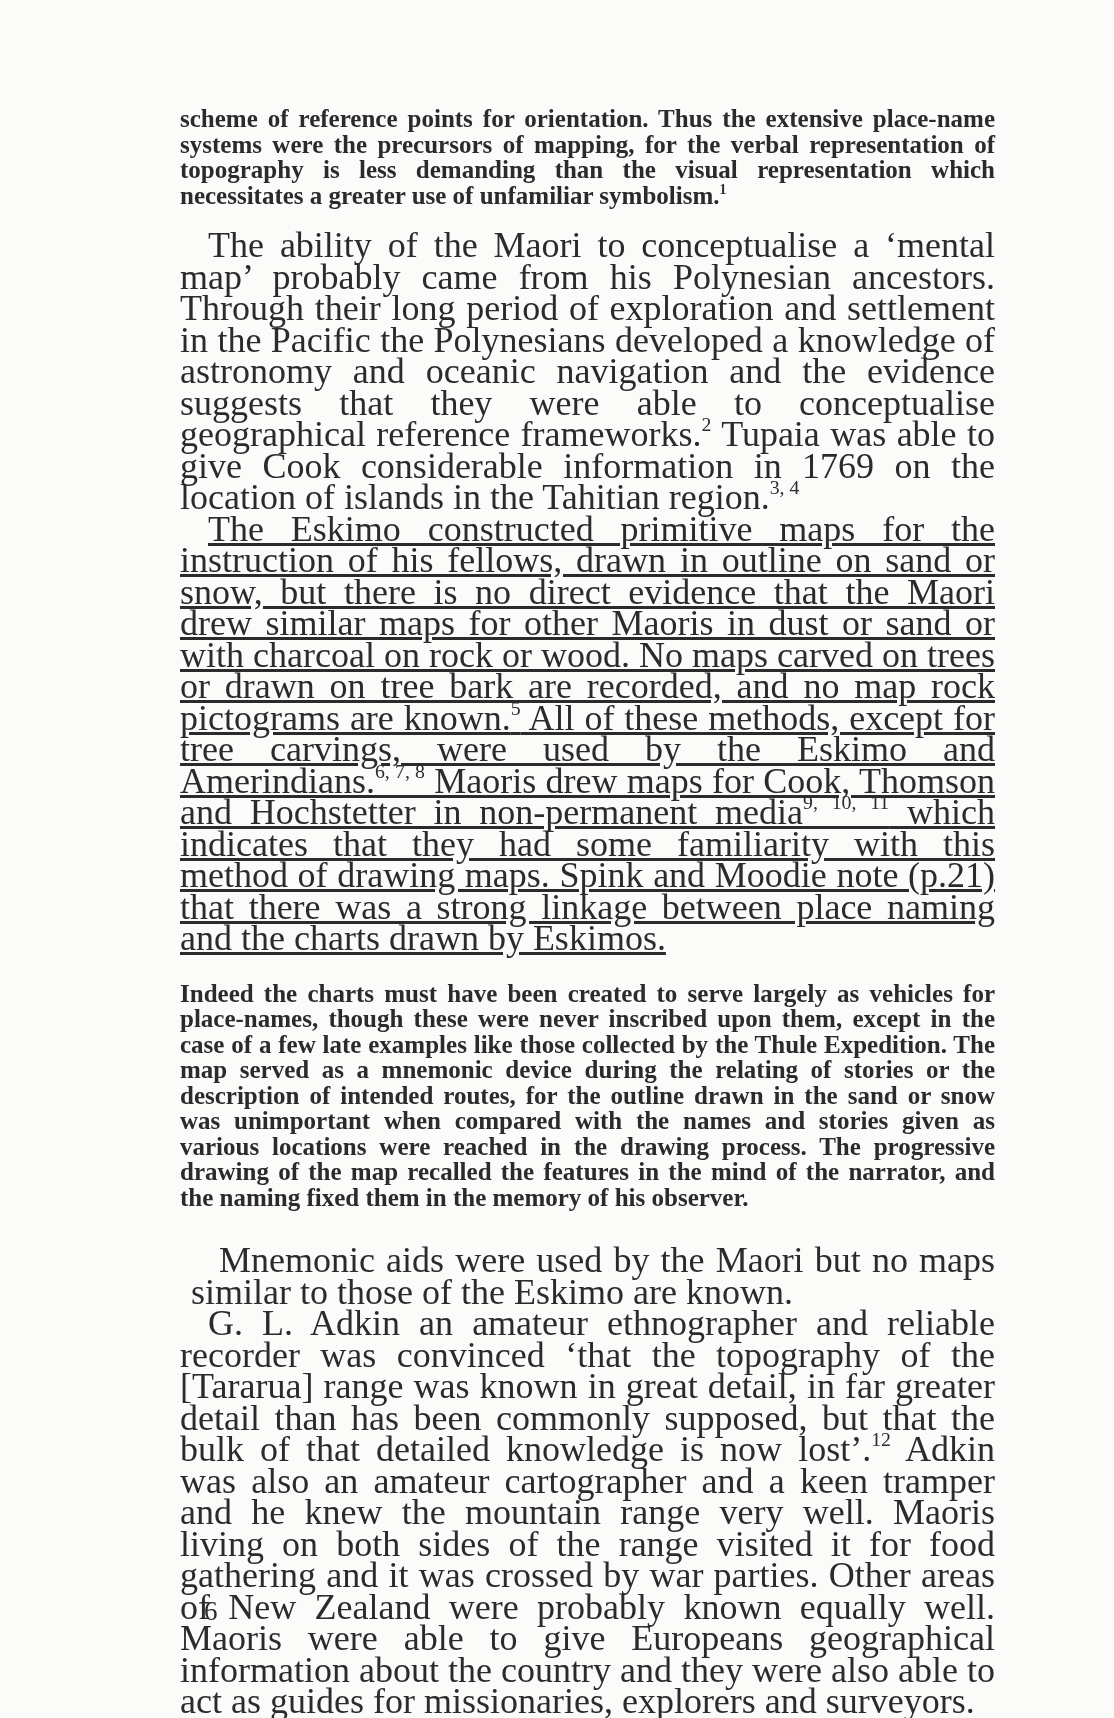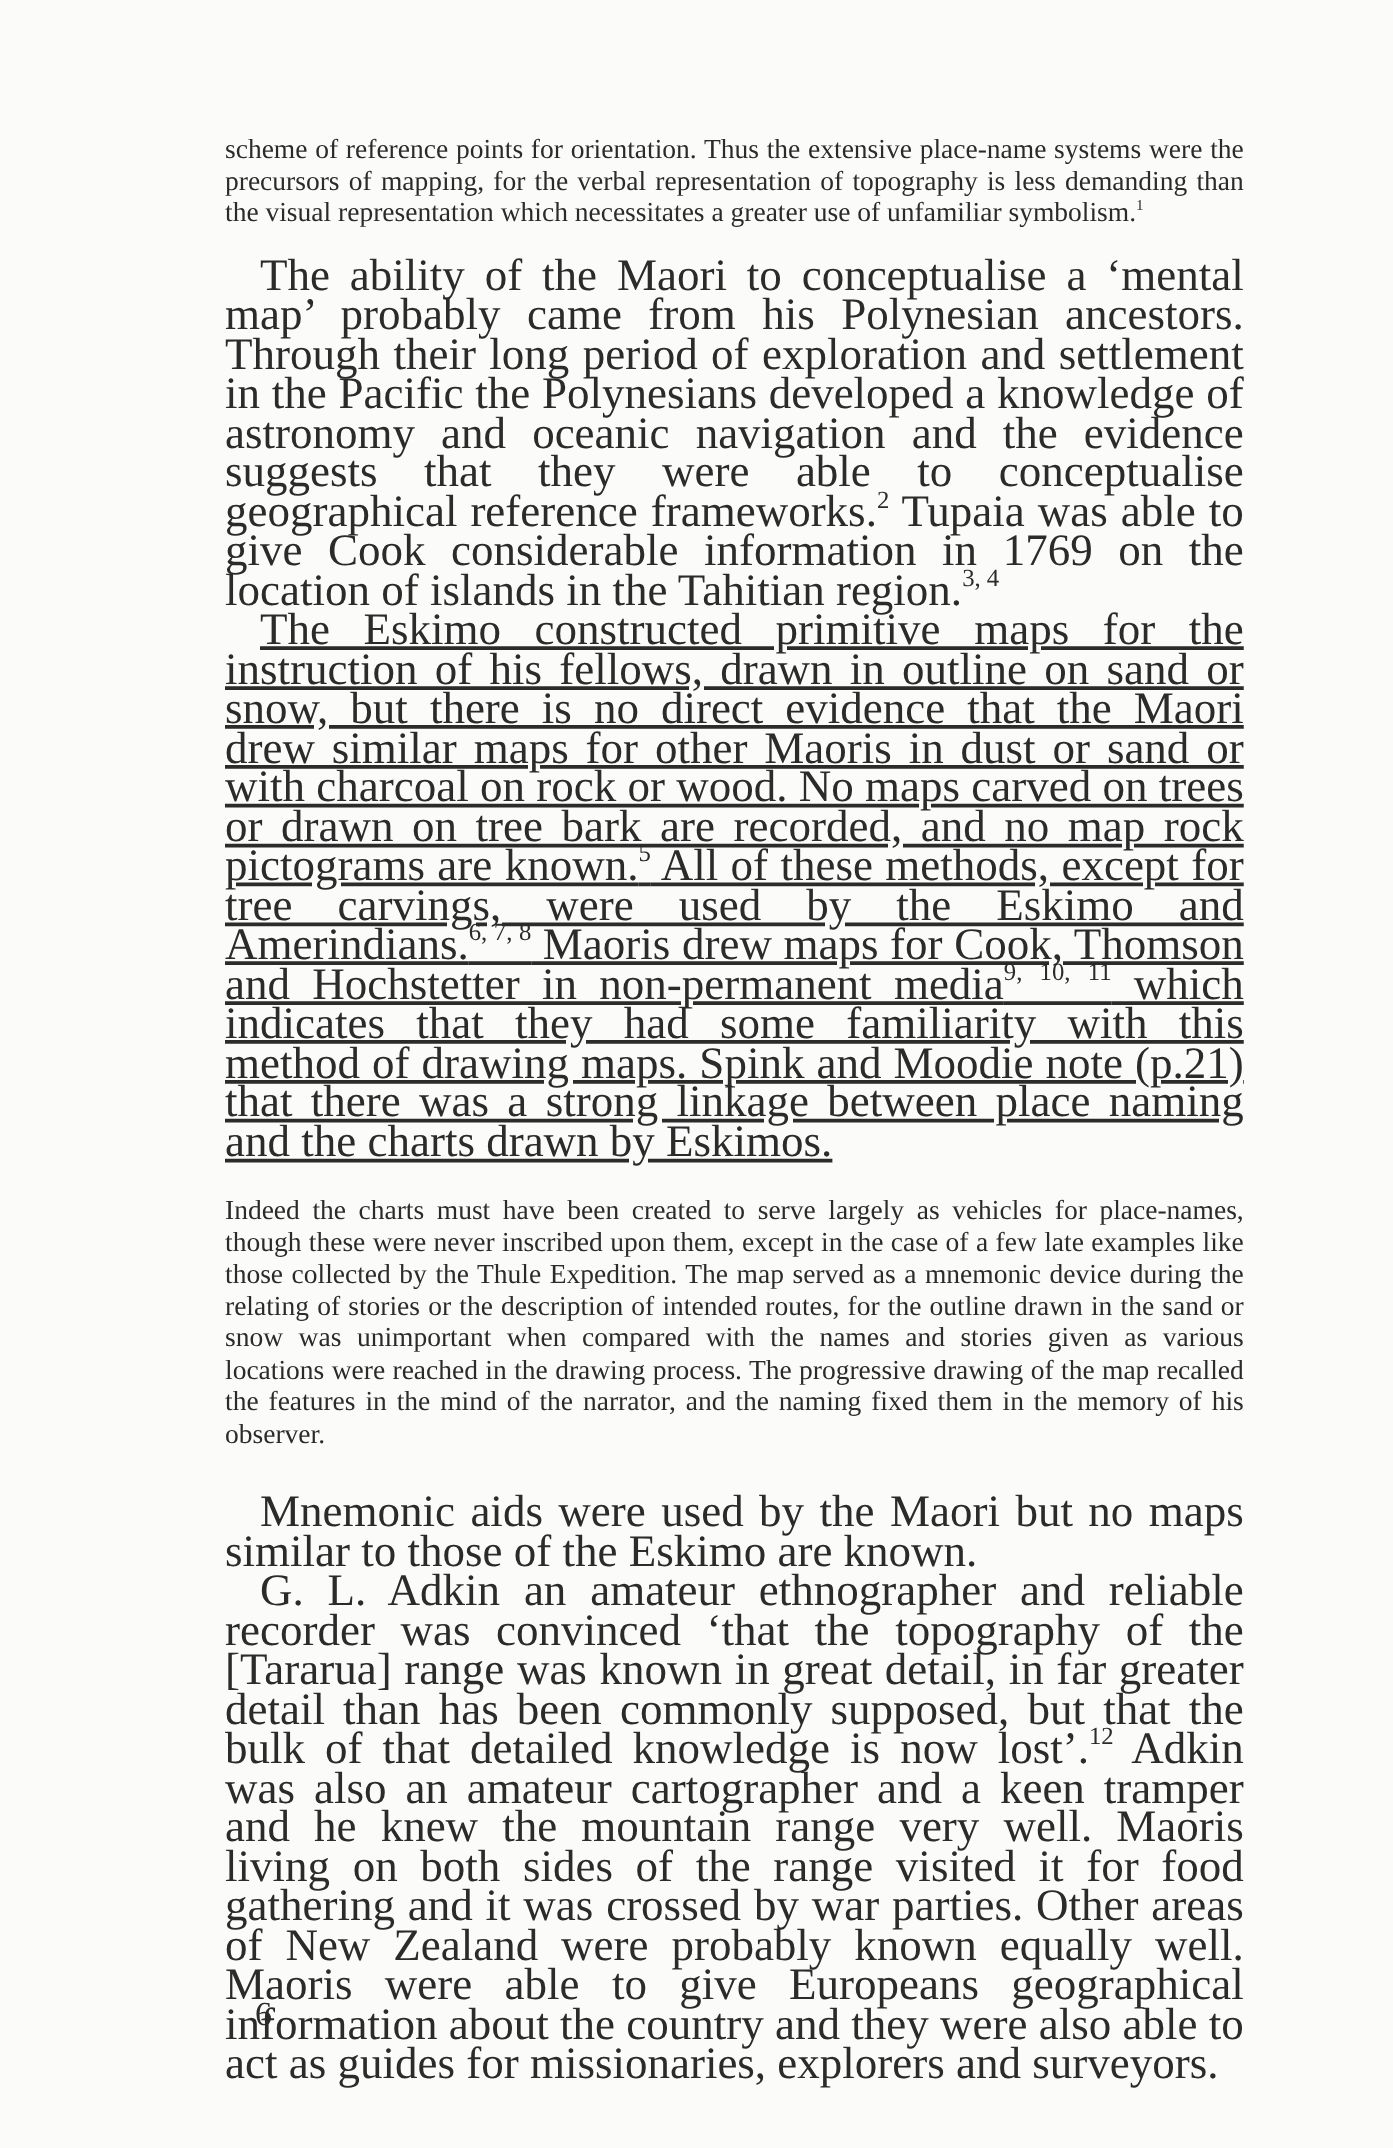--- a/index.html
+++ b/index.html
@@ -19,38 +19,39 @@
     position: absolute;
     left: 180px;
     top: 106px;
     width: 815px;
   }
   .para {
     margin: 0;
     text-align: justify;
   }
   .small {
-    font-size: 22px;
+    font-size: 25px;
     line-height: 25.5px;
+    font-weight: bold;
   }
   .large {
     font-size: 36px;
     line-height: 31.5px;
   }
   .indent { text-indent: 28px; }
   sup {
     font-size: 0.55em;
     vertical-align: 0.75em;
     line-height: 0;
   }
   .p-intro { margin-bottom: 22px; }
   .p-ability { margin-bottom: 0; }
   .p-eskimo { margin-bottom: 26px; text-decoration: underline; }
   .p-quote { margin-bottom: 35px; }
-  .p-mnemonic { margin-bottom: 0; }
+  .p-mnemonic { margin-bottom: 0; margin-left: 11px; }
   .page-number {
     position: absolute;
     left: 204px;
     top: 1596px;
     font-size: 27px;
     font-family: "Liberation Serif", "DejaVu Serif", serif;
     color: #2b2b2b;
   }
 </style>
 </head>

